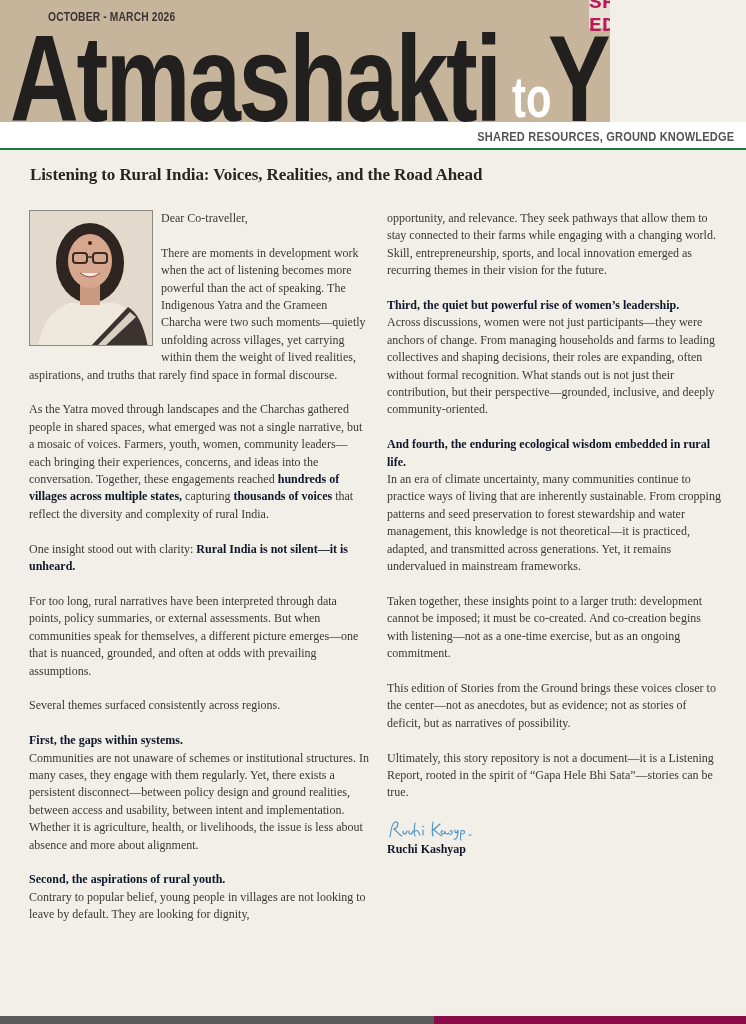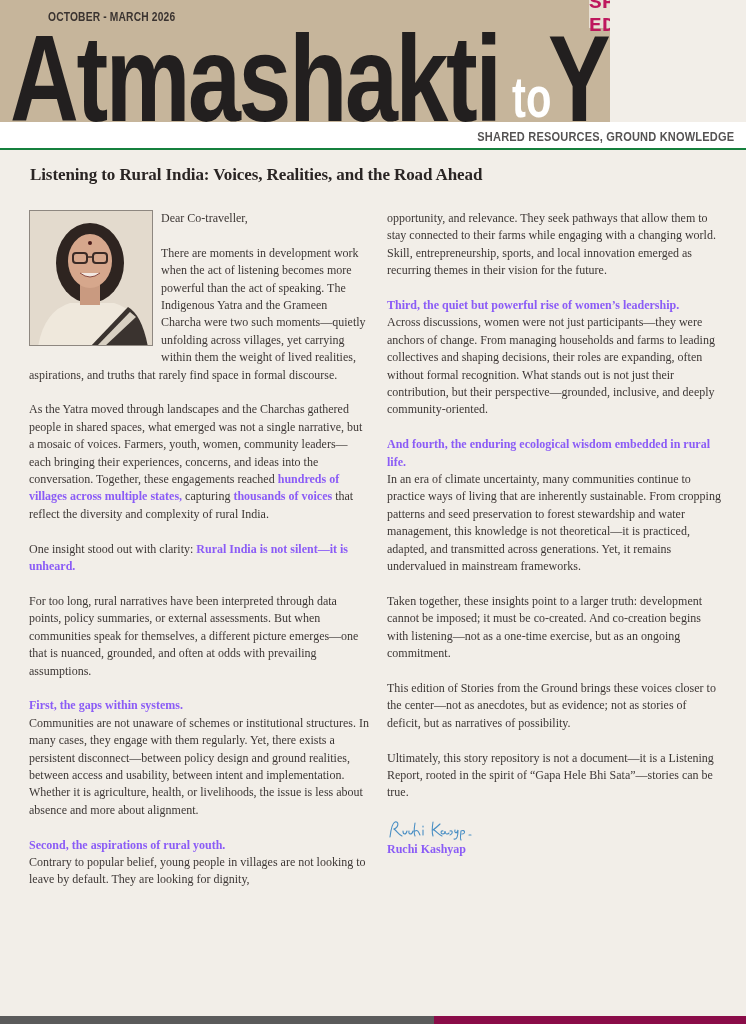--- a/index.html
+++ b/index.html
@@ -18,21 +18,21 @@
   .tagline { position: absolute; right: 12px; top: 7px; font-family: "Liberation Sans", sans-serif; font-weight: bold; font-size: 13px; color: #555353; transform: scaleX(0.85); transform-origin: right top; white-space: nowrap; letter-spacing: 0.2px; }
 
   
   .headline { position: absolute; left: 30px; top: 165px; font-size: 17px; font-weight: bold; color: #2a2524; white-space: nowrap; letter-spacing: -0.1px; }
 
   
   .col { position: absolute; font-size: 12px; line-height: 17.4px; color: #3d3735; }
   .col-left { left: 29px; top: 210px; width: 340px; }
   .col-right { left: 387px; top: 210px; width: 336px; }
   .col p { margin: 0 0 17.4px 0; }
-  .col b { color: #8b5cf6; }
+  .col b { color: #0f172a; }
 
   .photo { float: left; width: 124px; height: 136px; margin: 0 8px 6px 0; border: 1px solid #8e8780; background: linear-gradient(180deg, #e6ddd0 0%, #dcd3c5 60%, #d2c8b8 100%); position: relative; overflow: hidden; }
   .photo svg { position: absolute; left: 0; top: 0; }
 
   .signature { height: 20px; margin: 0 0 2px 0; }
 
   
   .footer-bar { position: absolute; left: 0; top: 1016px; height: 8px; }
   .footer-grey { width: 434px; background: #5b5b5b; left: 0; }
   .footer-magenta { left: 434px; width: 312px; background: #8a0c48; }
@@ -77,20 +77,21 @@
       <line x1="57" y1="46" x2="63" y2="46" stroke="#3a2a25" stroke-width="1.5"></line>
 
       <path d="M50 62 Q60 70 70 62" fill="#f2e8e2" stroke="#8a4a40" stroke-width="1"></path>
     </svg>
   </div>
   <p>Dear Co-traveller,</p>
   <p>There are moments in development work when the act of listening becomes more powerful than the act of speaking. The Indigenous Yatra and the Grameen Charcha were two such moments—quietly unfolding across villages, yet carrying within them the weight of lived realities, aspirations, and truths that rarely find space in formal discourse.</p>
   <p><span>As the Yatra moved through landscapes and the Charchas gathered people in shared spaces, what emerged was not a single narrative, but a mosaic of voices. Farmers, youth, women, community leaders—each bringing their experiences, concerns, and ideas into the conversation. Together, these engagements reached </span><b>hundreds of villages across multiple states,</b><span> capturing </span><b>thousands of voices</b><span> that reflect the diversity and complexity of rural India.</span></p>
   <p><span>One insight stood out with clarity: </span><b>Rural India is not silent—it is unheard.</b></p>
   <p>For too long, rural narratives have been interpreted through data points, policy summaries, or external assessments. But when communities speak for themselves, a different picture emerges—one that is nuanced, grounded, and often at odds with prevailing assumptions.</p>
+  <p>Several themes surfaced consistently across regions.</p>
   <p><b style="display:block">First, the gaps within systems.</b><span>Communities are not unaware of schemes or institutional structures. In many cases, they engage with them regularly. Yet, there exists a persistent disconnect—between policy design and ground realities, between access and usability, between intent and implementation. Whether it is agriculture, health, or livelihoods, the issue is less about absence and more about alignment.</span></p>
   <p><b style="display:block">Second, the aspirations of rural youth.</b><span>Contrary to popular belief, young people in villages are not looking to leave by default. They are looking for dignity,</span></p>
 </section>
 
 <section class="col col-right">
   <p>opportunity, and relevance. They seek pathways that allow them to stay connected to their farms while engaging with a changing world. Skill, entrepreneurship, sports, and local innovation emerged as recurring themes in their vision for the future.</p>
   <p><b style="display:block">Third, the quiet but powerful rise of women’s leadership.</b><span>Across discussions, women were not just participants—they were anchors of change. From managing households and farms to leading collectives and shaping decisions, their roles are expanding, often without formal recognition. What stands out is not just their contribution, but their perspective—grounded, inclusive, and deeply community-oriented.</span></p>
   <p><b style="display:block">And fourth, the enduring ecological wisdom embedded in rural life.</b><span>In an era of climate uncertainty, many communities continue to practice ways of living that are inherently sustainable. From cropping patterns and seed preservation to forest stewardship and water management, this knowledge is not theoretical—it is practiced, adapted, and transmitted across generations. Yet, it remains undervalued in mainstream frameworks.</span></p>
   <p>Taken together, these insights point to a larger truth: development cannot be imposed; it must be co-created. And co-creation begins with listening—not as a one-time exercise, but as an ongoing commitment.</p>
   <p>This edition of Stories from the Ground brings these voices closer to the center—not as anecdotes, but as evidence; not as stories of deficit, but as narratives of possibility.</p>

